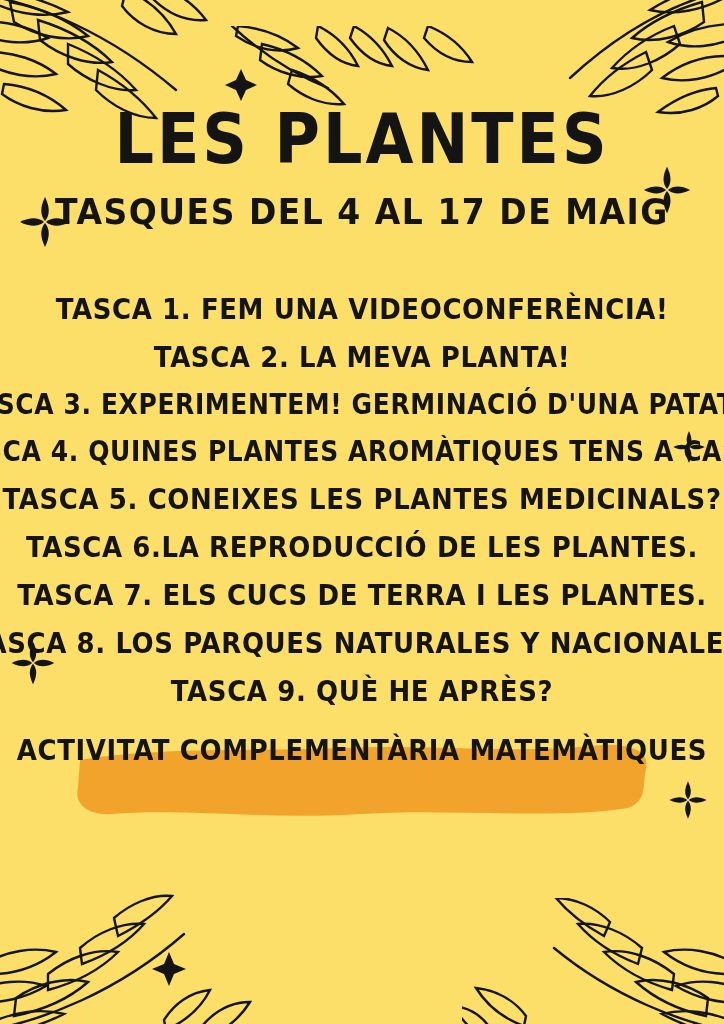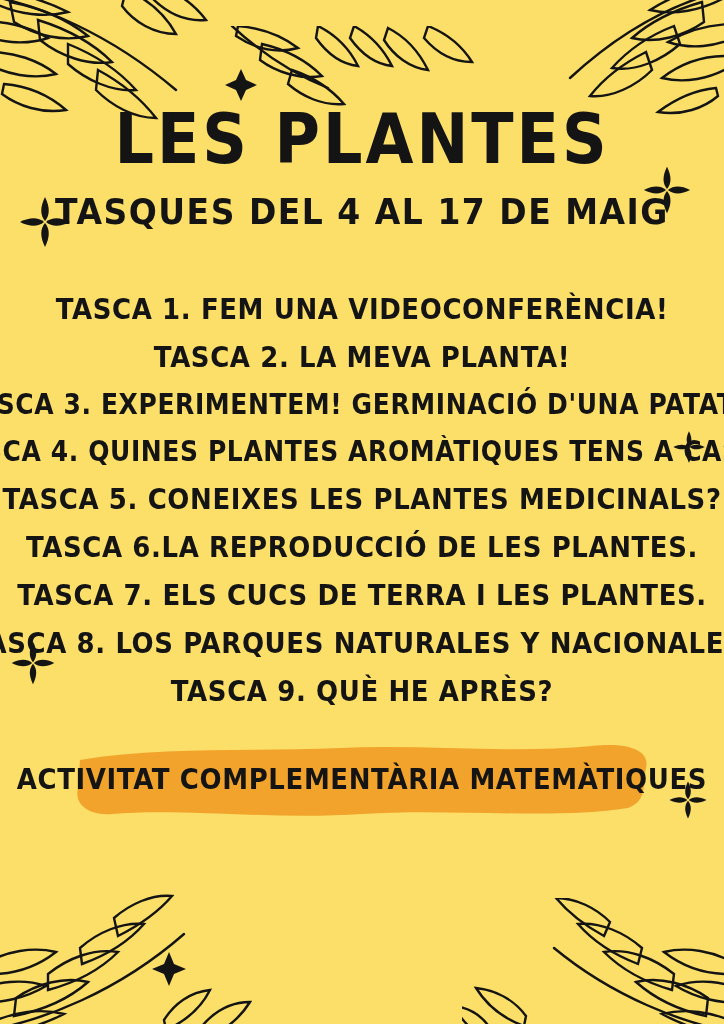--- a/index.html
+++ b/index.html
@@ -96,21 +96,20 @@
     transform: scaleY(1.1);
   }
   .task.wide { font-size: 25px; }
 
   .banner-wrap {
     margin-top: 12px;
     position: relative;
     width: 580px;
     height: 82px;
     display: flex;
-    align-items: center;
     justify-content: center;
   }
   .banner-bg {
     position: absolute;
     inset: 0;
     z-index: 1;
   }
   .banner-text {
     position: relative;
     z-index: 2;

